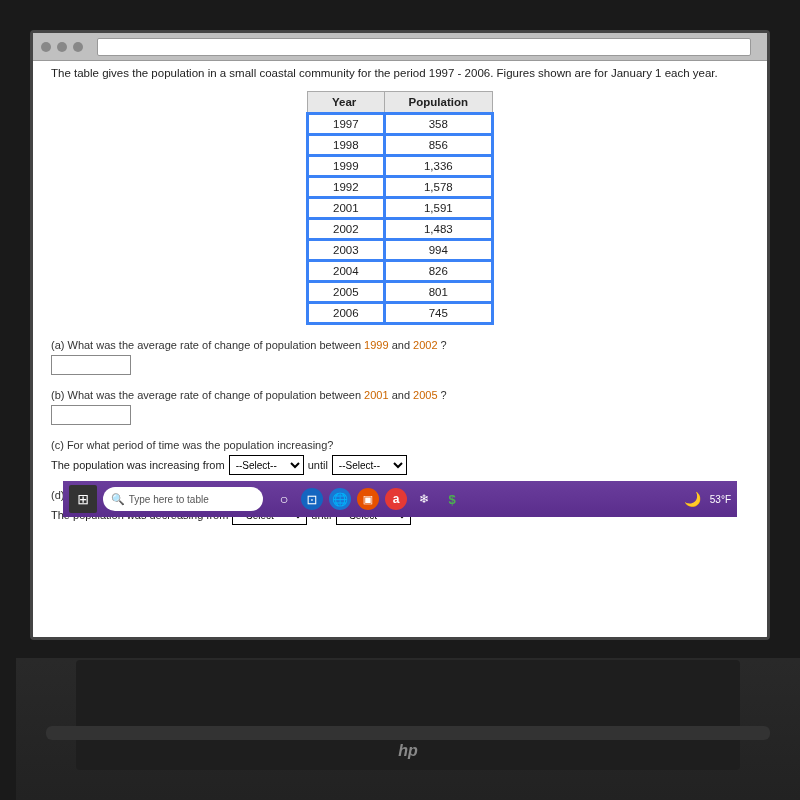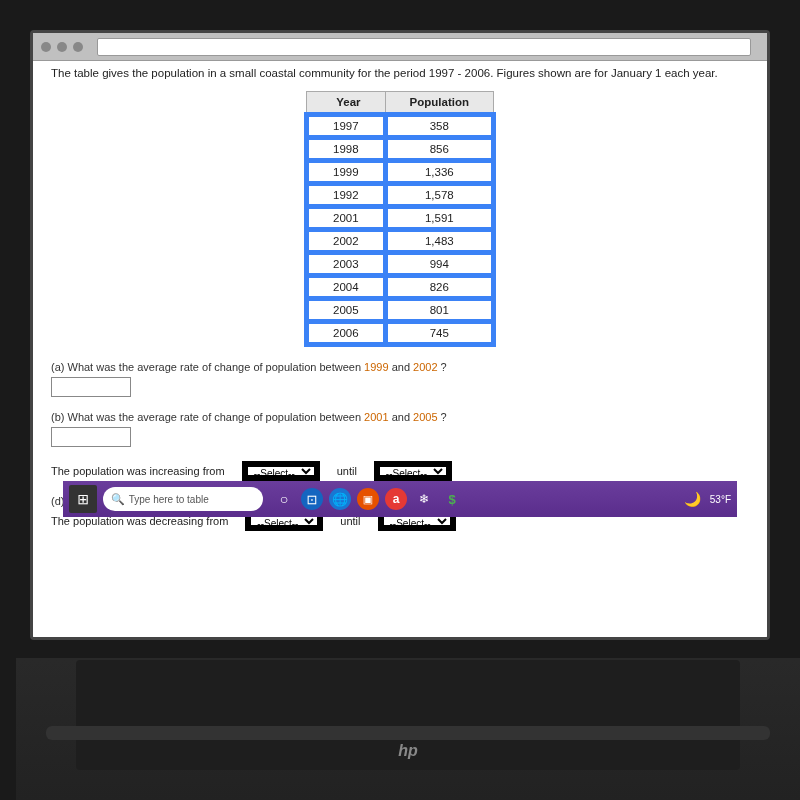--- a/index.html
+++ b/index.html
@@ -76,25 +76,25 @@
       margin: 0 auto 14px auto;
       min-width: 180px;
     }
 
     .data-table th {
       background: #e8e8e8;
       border: 1px solid #aaa;
       padding: 4px 24px;
       font-size: 11.5px;
       font-weight: bold;
-      text-align: right;
+      text-align: left;
     }
 
     .data-table td {
-      border: 5px solid #3b82f6;
+      border: 3px solid #3b82f6;
       padding: 3px 24px;
       font-size: 11.5px;
       text-align: center;
       background: white;
     }
 
     
     .question-block {
       margin-bottom: 14px;
     }
@@ -116,30 +116,30 @@
       border: 1px solid #888;
       background: white;
       margin-top: 3px;
       font-size: 11px;
       padding: 1px 3px;
     }
 
     .inline-select-row {
       display: flex;
       align-items: center;
-      gap: 17px;
+      gap: 4px;
       flex-wrap: wrap;
       font-size: 11px;
       margin-top: 2px;
     }
 
     .inline-select {
       height: 20px;
       font-size: 10px;
-      border: 6px solid #000000;
+      border: 1px solid #000000;
       background: white;
       padding: 0 2px;
       min-width: 75px;
     }
 
     
     .taskbar {
       position: absolute;
       bottom: 120px;
       left: 30px;
@@ -351,20 +351,21 @@
         <span>(b) What was the average rate of change of population between</span>
         <span class="year-highlight">2001</span>
         <span> and </span>
         <span class="year-highlight">2005</span>
         <span>?</span>
       </div>
       <input type="text" class="answer-input" style="">
     </div>
 
     <div class="question-block">
+      <div class="question-label">(c) For what period of time was the population increasing?</div>
       <div class="inline-select-row">
         <span>The population was increasing from</span>
         <select class="inline-select">
           <option>--Select--</option>
         <option value="1997">1997</option><option value="1998">1998</option><option value="1999">1999</option><option value="2000">2000</option><option value="2001">2001</option><option value="2002">2002</option><option value="2003">2003</option><option value="2004">2004</option><option value="2005">2005</option><option value="2006">2006</option></select>
         <span>until</span>
         <select class="inline-select">
           <option>--Select--</option>
         <option value="1997">1997</option><option value="1998">1998</option><option value="1999">1999</option><option value="2000">2000</option><option value="2001">2001</option><option value="2002">2002</option><option value="2003">2003</option><option value="2004">2004</option><option value="2005">2005</option><option value="2006">2006</option></select>
       </div>

